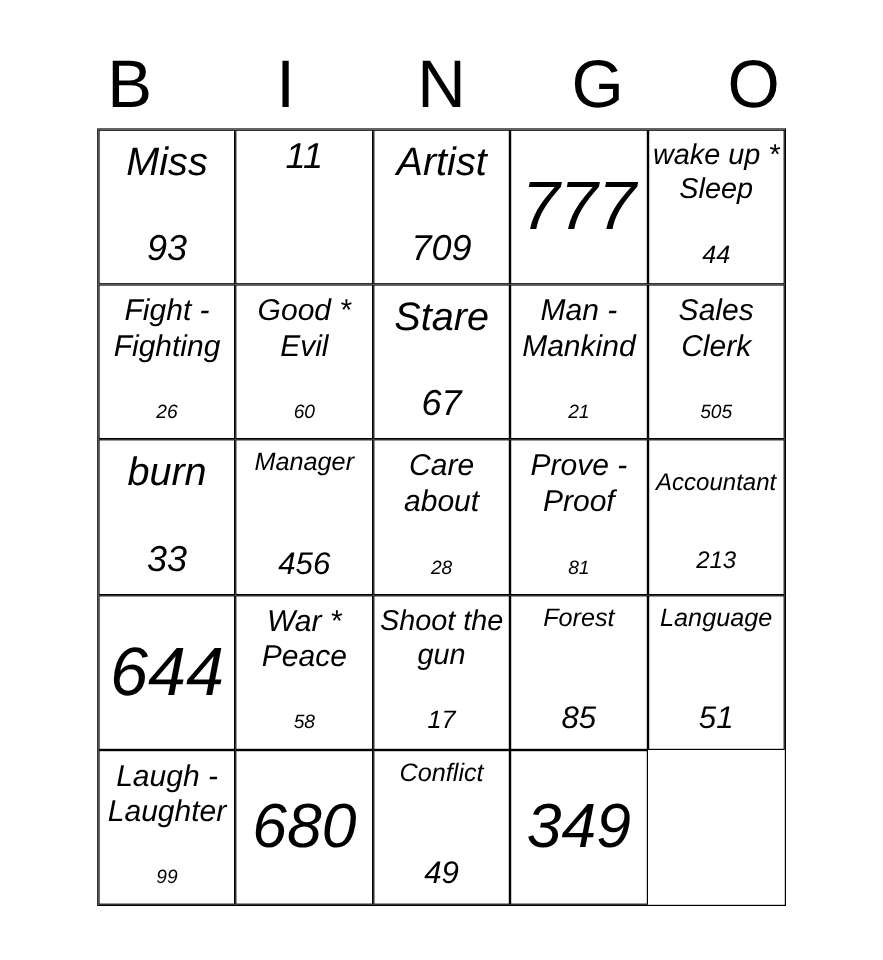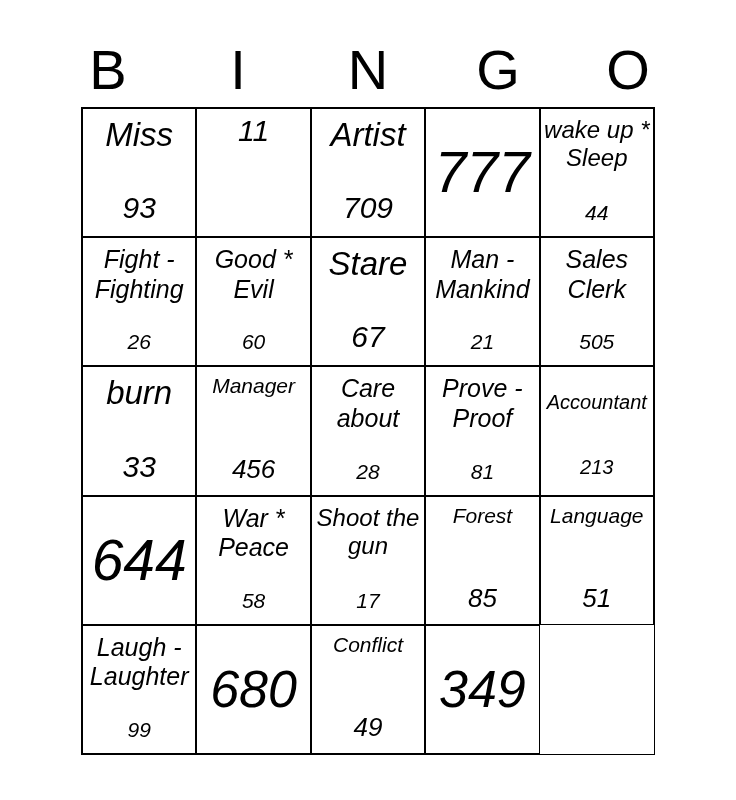--- a/index.html
+++ b/index.html
@@ -73,21 +73,21 @@
   }
   .cell-big-number {
     line-height: 1;
     text-align: right;
   }
   .xl .cell-label { font-size: 33px; }
   .xl .cell-number { font-size: 30px; }
   .lg .cell-label { font-size: 21px; }
   .lg .cell-number { font-size: 26px; }
   .md .cell-label { font-size: 25px; }
-  .md .cell-number { font-size: 21px; }
+  .md .cell-number { font-size: 16px; }
   .sm .cell-label { font-size: 24px; }
   .sm .cell-number { font-size: 21px; }
   .xs .cell-label { font-size: 20px; }
   .xs .cell-number { font-size: 20px; }
   .num-xl .cell-big-number { font-size: 57px; }
   .num-lg .cell-big-number { font-size: 52px; }
 </style>
 </head>
 <body>
 

